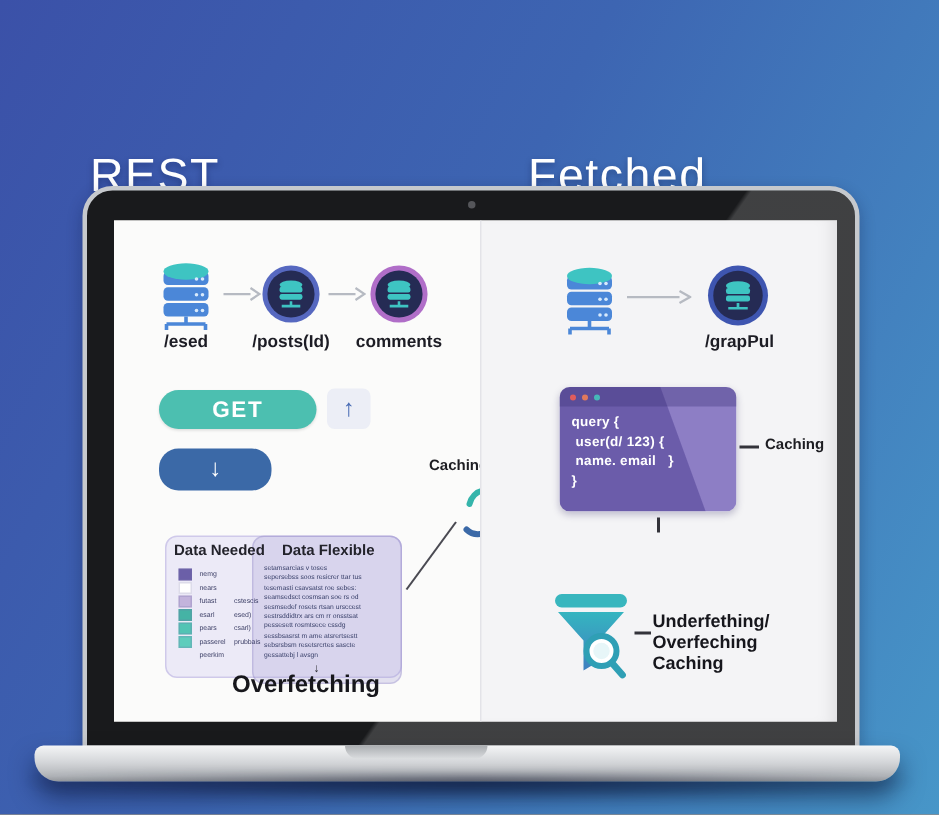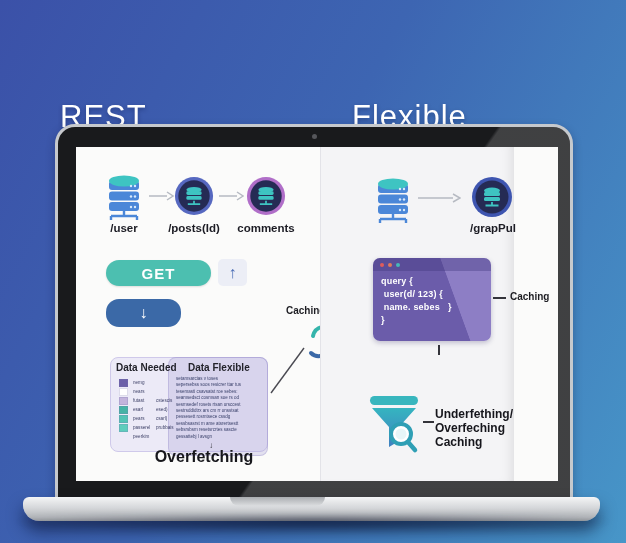--- a/index.html
+++ b/index.html
@@ -17,21 +17,21 @@
   .bezel { position:absolute; left:55px; top:124px; width:518px; height:376px;
     background:#191a1c; border:3px solid #c6c9cd; border-radius:20px 20px 0 0;
     box-shadow:0 4px 10px rgba(10,20,60,.3); }
   .bezel-shine { position:absolute; inset:0; border-radius:17px 17px 0 0;
     background:linear-gradient(125deg,transparent 57%,rgba(255,255,255,.17) 57.5%); pointer-events:none; }
   .webcam { position:absolute; left:50%; top:7px; width:5px; height:5px; margin-left:-2px;
     border-radius:50%; background:#55565a; }
   .screen { position:absolute; left:18px; top:20px; width:482px; height:334px; background:#fbfbfa; }
   .half { position:absolute; top:0; height:334px; }
   .left-half { left:0; width:244px; background:#fbfbfa; }
-  .right-half { left:244px; width:194px; background:#f4f4f6; border-left:1px solid #e3e3e8;
+  .right-half { left:244px; width:238px; background:#f4f4f6; border-left:1px solid #e3e3e8;
     box-shadow:inset -10px 0 12px -8px rgba(0,0,0,.10);padding-left:40px; }
 
   .base { position:absolute; left:23px; top:497px; width:577px; height:24px;
     background:linear-gradient(#f4f5f6 0%,#d5d7da 45%,#b2b5b9 85%,#989b9f 100%);
     border-radius:6px 6px 16px 16px; box-shadow:0 10px 16px rgba(8,15,45,.55); }
   .notch { position:absolute; left:207px; top:0; width:95px; height:9px;
     background:linear-gradient(#aaadb1,#dcdee0); border-radius:0 0 10px 10px; }
   .floor-shadow { position:absolute; left:10px; top:516px; width:606px; height:18px;
     background:radial-gradient(ellipse at 50% 30%, rgba(8,14,40,.5), rgba(8,14,40,0) 70%); filter:blur(3px); }
 
@@ -89,21 +89,21 @@
     font-size:13px; font-weight:700; color:#1b1b22; }
   .solved-text { position:absolute; left:114px; top:260px; width:118px;
     font-size:12px; font-weight:700; color:#16161c; line-height:14px; }
 </style>
 </head>
 <body>
 
 <div class="stage">
 
   <h1 class="title title-left">REST</h1>
-  <h1 class="title title-right">Flexible</h1>
+  <h1 class="title title-right">Fetched</h1>
 
   <div class="bezel">
     <div class="bezel-shine"></div>
     <div class="webcam"></div>
 
     <div class="screen">
 
       <div class="half left-half">
 
         <svg class="icon-abs" style="left:28px; top:26px;" width="40" height="50" viewBox="0 0 40 50">
@@ -141,21 +141,21 @@
 
         <svg class="icon-abs" style="left:170px; top:29px;" width="40" height="40" viewBox="0 0 42 42">
           <circle cx="21" cy="21" r="20" fill="#b06ec8"></circle>
           <circle cx="21" cy="21" r="16.5" fill="#252b54"></circle>
           <ellipse cx="21" cy="14.5" rx="8" ry="3" fill="#3ec4c2"></ellipse>
           <rect x="13" y="16" width="16" height="4" rx="1.5" fill="#3ec4c2"></rect>
           <rect x="13" y="21" width="16" height="4" rx="1.5" fill="#3ec4c2"></rect>
           <path d="M21 26 v3.5 M14.5 29.5 h13" stroke="#3ec4c2" stroke-width="1.8" fill="none"></path>
         </svg>
 
-        <div class="ep-label" style="left:10px; top:75px; width:76px;">/user</div>
+        <div class="ep-label" style="left:10px; top:75px; width:76px;">/esed</div>
         <div class="ep-label" style="left:86px; top:75px; width:64px;">/posts(Id)</div>
         <div class="ep-label" style="left:156px; top:75px; width:68px;">comments</div>
 
         <button class="btn btn-get" style="background-color: rgb(76, 191, 176);">GET</button>
         <button class="btn btn-up" style="color: rgb(74, 109, 181); background-color: rgb(236, 238, 246);">↑</button>
         <button class="btn btn-down" style="background-color: rgb(59, 105, 167);">↓</button>
 
         <div class="caching-label caching-left">Caching</div>
         <svg class="icon-abs" style="left:228px; top:172px;" width="44" height="42" viewBox="0 0 44 42">
           <path d="M9 17 a 12 12 0 0 1 21 -5" fill="none" stroke="#35b5ab" stroke-width="4" stroke-linecap="round"></path>
@@ -251,21 +251,21 @@
         <div class="code-window">
           <div class="code-body"></div>
           <div class="code-titlebar">
             <span class="dot" style="background-color: rgb(224, 92, 92);"></span>
             <span class="dot" style="background-color: rgb(224, 121, 92);"></span>
             <span class="dot" style="background-color: rgb(70, 184, 184);"></span>
           </div>
           <div class="code-text">
             <span>query {</span>
             <span> user(d/ 123) {</span>
-            <span> name. sebes   }</span>
+            <span> name. email   }</span>
             <span>}</span>
           </div>
         </div>
 
         <div class="dash" style="left:172px; top:150px; width:13px;"></div>
         <div class="caching-label caching-right">Caching</div>
 
         <div class="vline"></div>
 
         <svg class="icon-abs" style="left:46px; top:247px;" width="54" height="60" viewBox="0 0 54 60">

